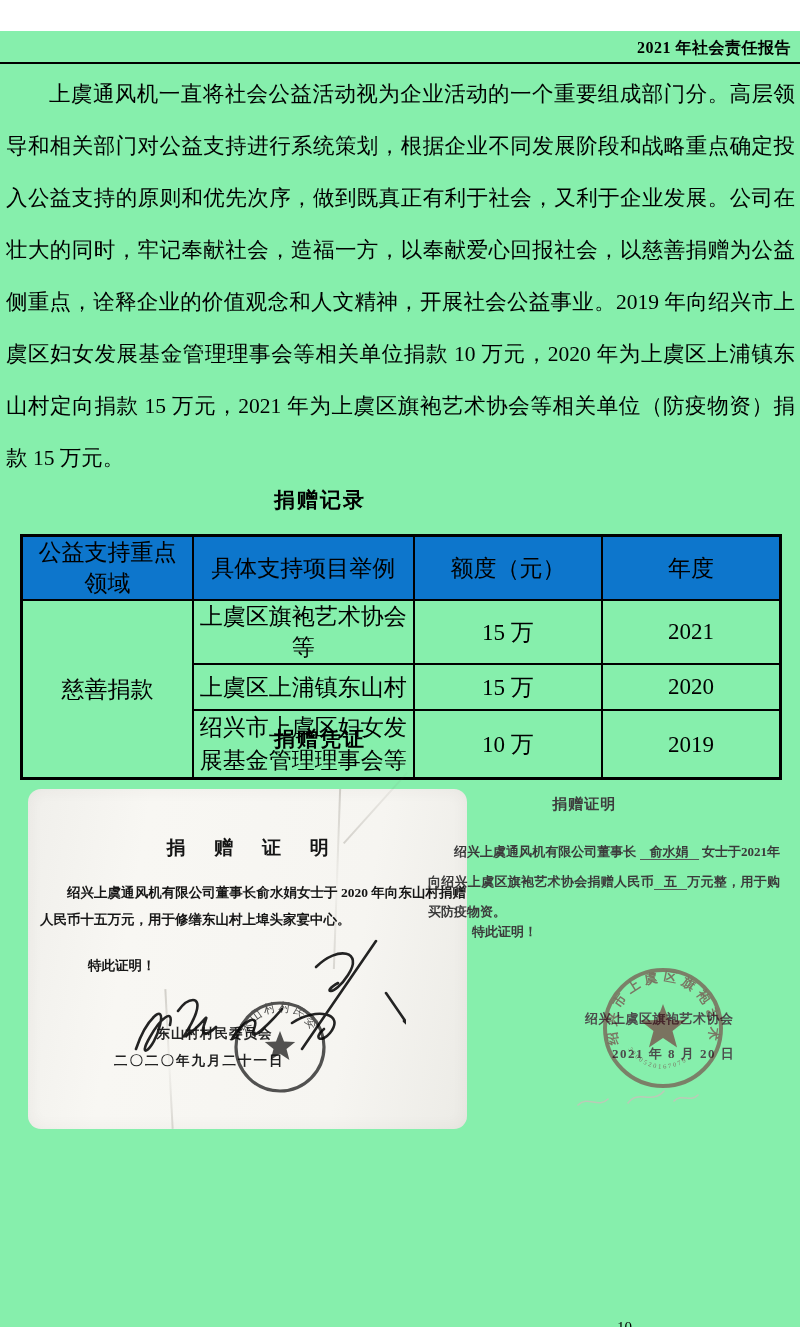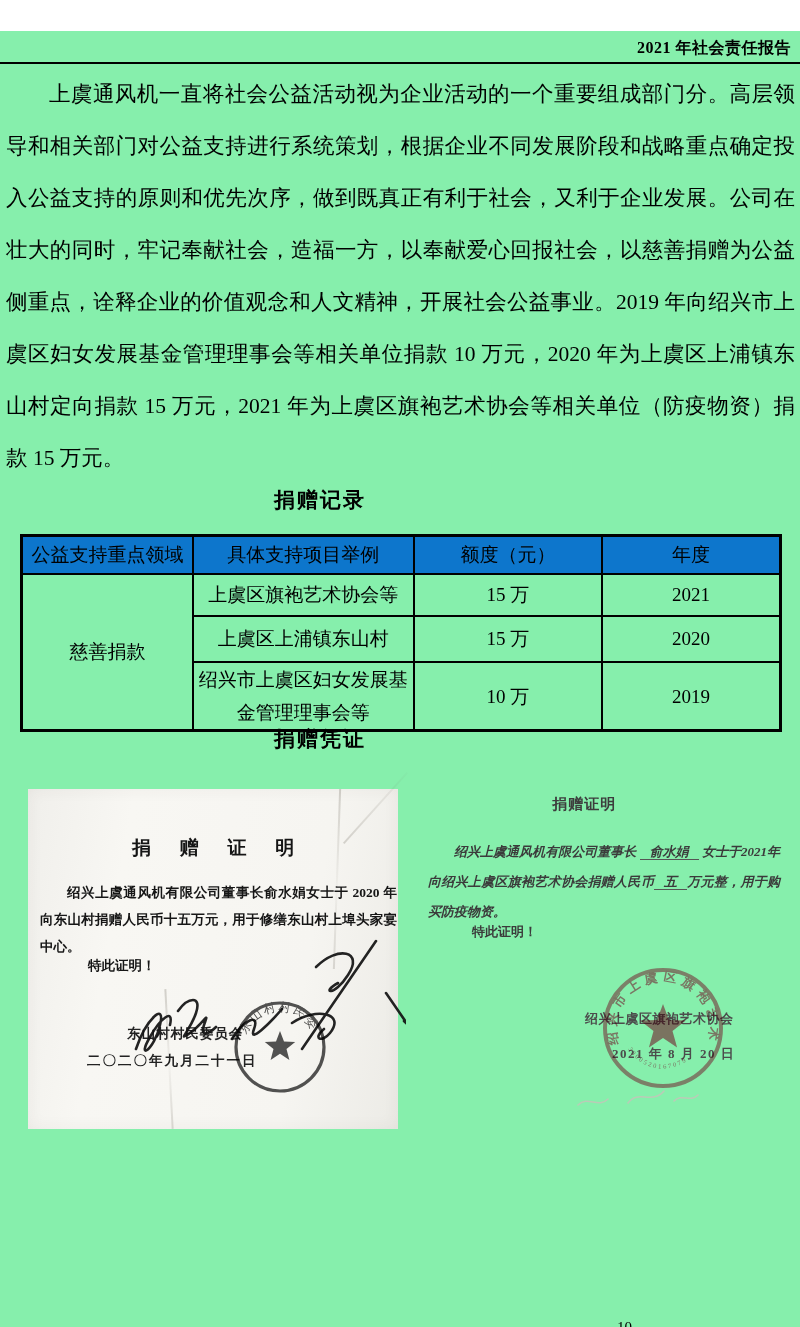--- a/index.html
+++ b/index.html
@@ -15,32 +15,32 @@
          font-size:21.5px;line-height:52px;text-align:justify;text-indent:2em;}
 
   
   .sec-title{position:absolute;left:0;width:640px;margin:0;text-align:center;
              font-size:21px;font-weight:bold;letter-spacing:2px;}
   .t-records{top:455px;}
   .t-proof{top:694px;}
 
   
   table.donation{position:absolute;top:503px;left:20px;width:762px;border-collapse:collapse;
-                 font-size:19px;text-align:center;border:3px solid #000;}
+                 font-size:23px;text-align:center;border:3px solid #000;}
   table.donation th, table.donation td{border:2px solid #000;font-weight:normal;padding:0 4px;}
   table.donation th{background:#0d76cc;height:36px;}
   tr.r1 td{height:40px;}
   tr.r2 td{height:44px;}
   tr.r3 td{height:66px;line-height:33px;}
 
   
   .cert{position:absolute;}
-  .cert-left{left:28px;top:758px;width:370px;height:340px;
+  .cert-left{left:28px;top:758px;width:439px;height:340px;
              background:linear-gradient(100deg,#f0efeb 0%,#f8f7f3 25%,#f6f5f1 72%,#ecebe6 100%);
-             box-shadow:inset 0 0 16px rgba(60,55,45,.06);}
+             box-shadow:inset 0 0 16px rgba(60,55,45,.06);border-radius:13px;}
   .crease{position:absolute;background:linear-gradient(to bottom,rgba(110,104,92,.28),rgba(110,104,92,.04) 55%,rgba(110,104,92,.22));}
   .crease.v1{left:308px;top:0;width:2px;height:180px;transform:rotate(2deg);}
   .crease.v2{left:140px;top:200px;width:2px;height:140px;transform:rotate(-3deg);}
   .crease.d1{left:300px;top:18px;width:95px;height:2px;transform:rotate(-48deg);
              background:linear-gradient(to right,rgba(110,104,92,.25),rgba(110,104,92,.03));}
 
   .cert-l-title{position:absolute;top:46px;left:0;width:100%;text-align:center;
                 font-size:19px;font-weight:bold;letter-spacing:12px;text-indent:12px;color:#151515;}
   .cert-l-body{position:absolute;top:90px;left:12px;right:1px;margin:0;
                font-size:13.5px;font-weight:bold;line-height:27px;text-align:justify;text-indent:2em;color:#161616;}
@@ -49,21 +49,21 @@
               font-size:13.5px;font-weight:bold;color:#222;letter-spacing:1px;}
   .cert-l-date{position:absolute;top:263px;left:0;width:78%;text-align:center;
                font-size:13.5px;font-weight:bold;color:#222;letter-spacing:2px;}
   .sig-svg{position:absolute;left:58px;top:138px;opacity:.92;}
   .stamp-l{position:absolute;left:204px;top:210px;opacity:.84;mix-blend-mode:multiply;}
 
   .cert-right{left:420px;top:742px;width:365px;height:362px;}
   .cert-r-title{position:absolute;top:22px;left:0;width:90%;text-align:center;
                 font-size:15px;font-weight:bold;color:#3d3d3d;letter-spacing:1px;}
   .cert-r-body{position:absolute;top:64px;left:8px;right:5px;margin:0;
-               font-size:13px;line-height:30px;text-align:justify;text-indent:2em;color:#3b3b3b;font-weight:bold;font-style:italic;}
+               font-size:13px;line-height:30px;text-align:justify;text-indent:2em;color:#3b3b3b;font-weight:bold;}
   .uline{border-bottom:1.5px solid #555;padding:0 10px;}
   .cert-r-closing{position:absolute;top:150px;left:52px;font-size:13px;font-weight:bold;color:#3b3b3b;}
   .cert-r-org{position:absolute;top:237px;left:165px;font-size:13px;color:#4c4c4c;font-weight:bold;letter-spacing:.5px;}
   .cert-r-date{position:absolute;top:272px;left:192px;font-size:13px;color:#4c4c4c;font-weight:bold;letter-spacing:1.5px;}
   .stamp-r{position:absolute;left:180px;top:192px;opacity:.78;mix-blend-mode:multiply;}
   .faint-svg{position:absolute;left:150px;top:302px;opacity:.8;}
 
   .page-num{position:absolute;top:1288px;left:0;width:632px;text-align:right;font-size:15px;}
 </style>
 </head>

